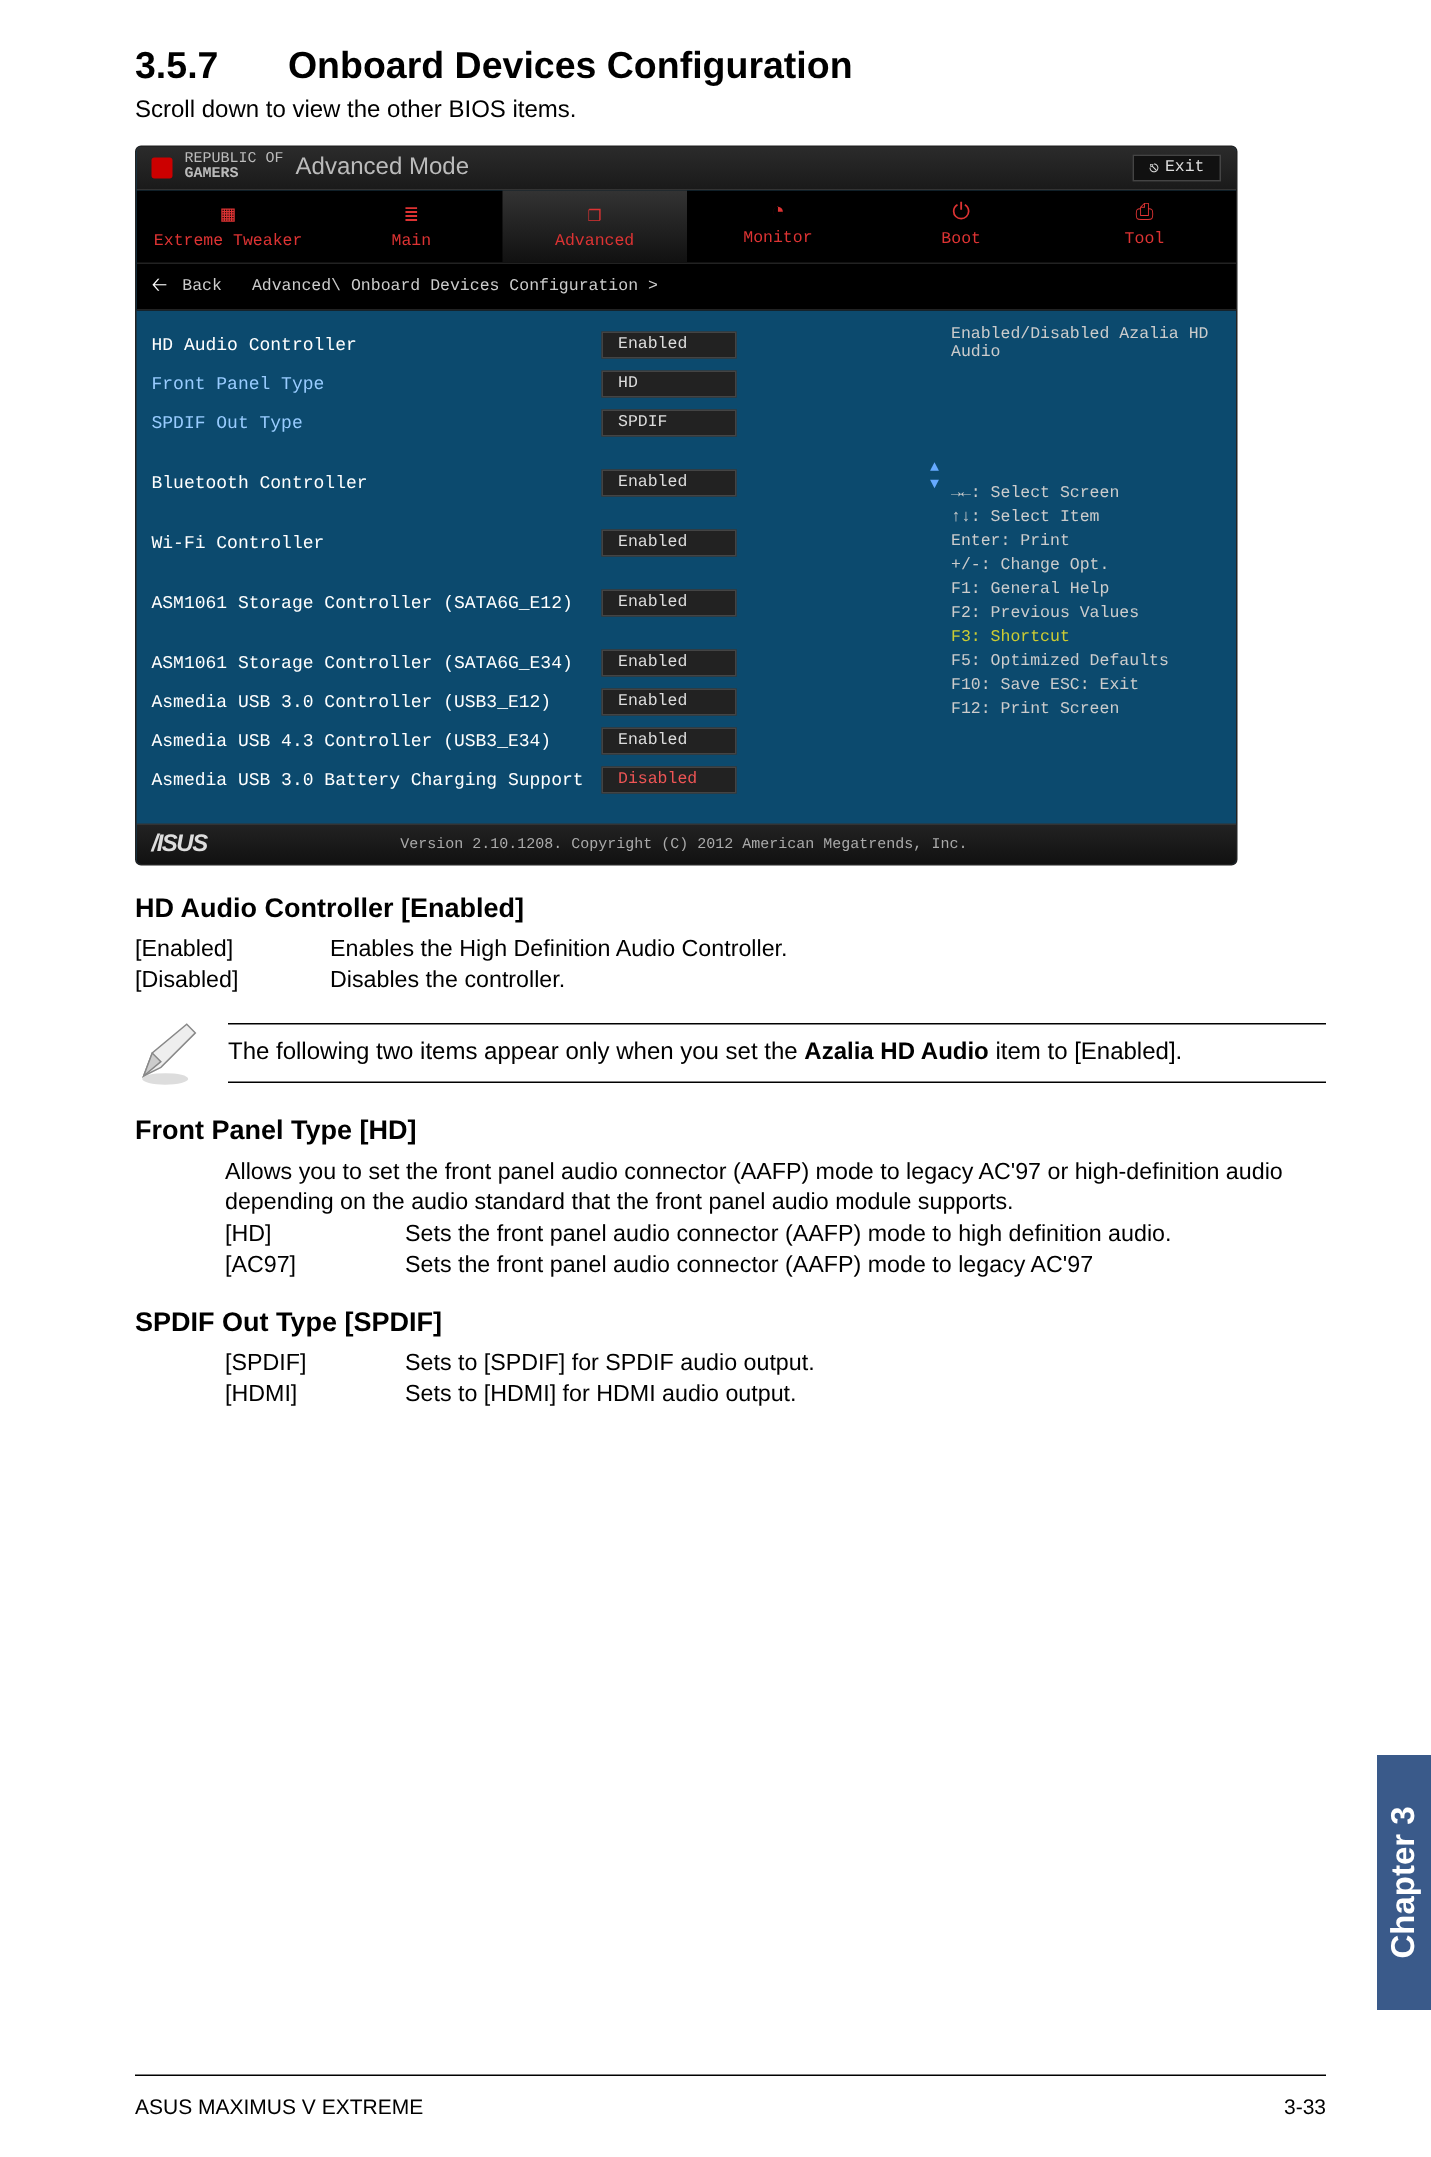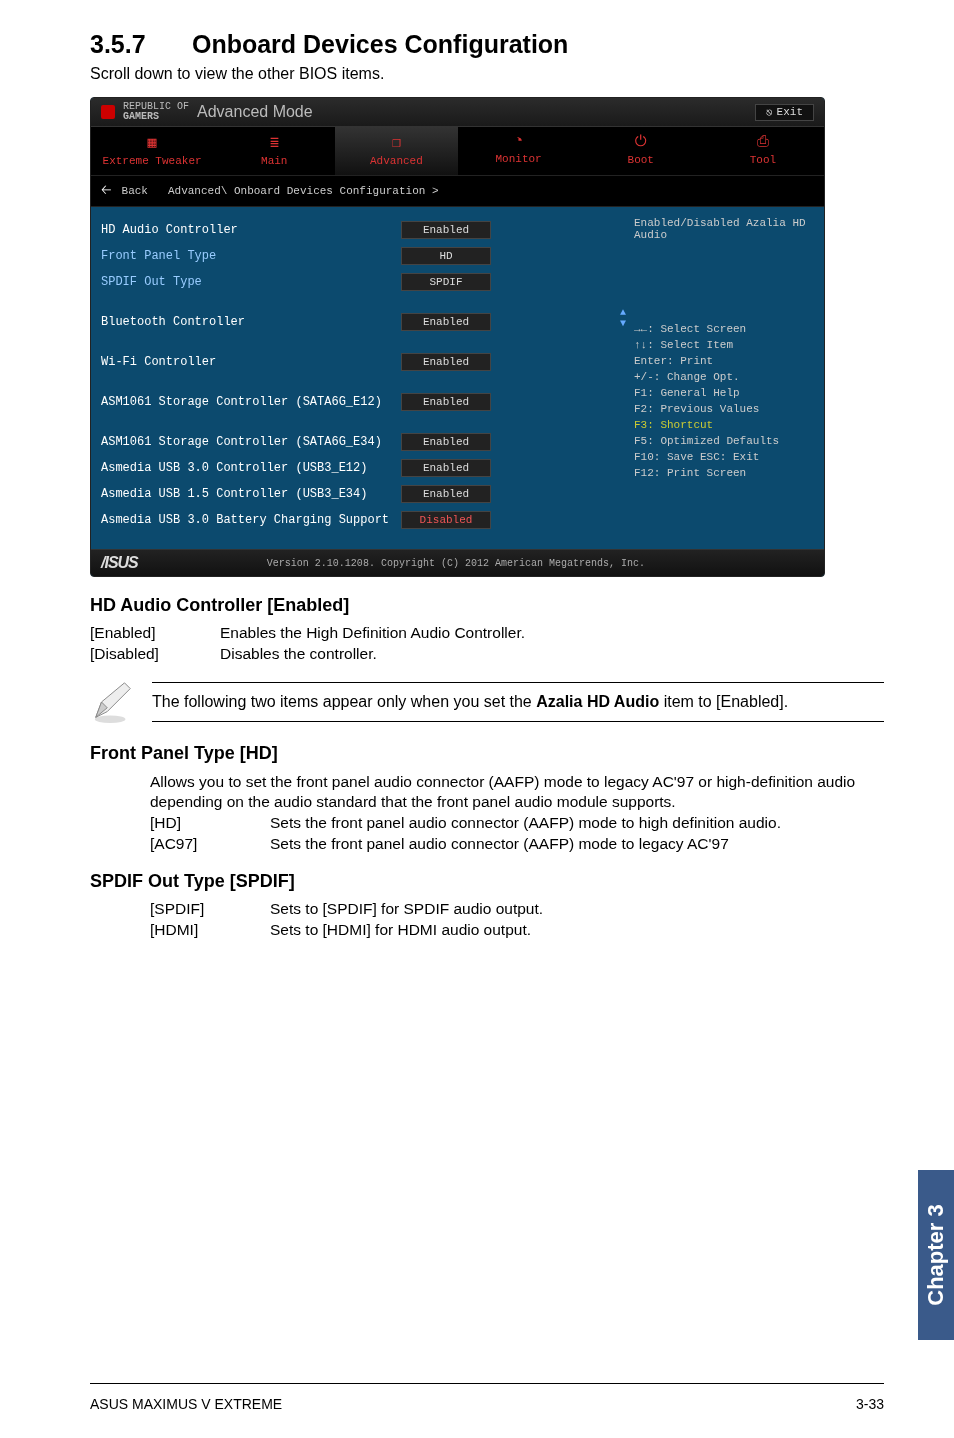--- a/index.html
+++ b/index.html
@@ -24,21 +24,21 @@
   .bios-body { display: flex; }
   .bios-left { flex: 1; padding: 10px 0 16px 10px; }
   .bios-right { width: 200px; padding: 10px 10px 16px 10px; position: relative; }
   .help-top { color: #ccc; font-size: 11px; margin-bottom: 80px; }
   .help-keys { color: #ccc; font-size: 11px; line-height: 16px; }
   .help-keys .y { color: #cc3; }
   .bios-row { display: flex; align-items: center; height: 26px; }
   .bios-row-gap { height: 14px; }
   .bios-label { width: 300px; color: #fff; font-size: 12px; }
   .bios-label-cyan { color: #9cf; }
-  .bios-val { min-width: 90px; padding: 2px 10px; background: #222; border: 1px solid #444; color: #ddd; text-align: center; font-size: 11px; }
+  .bios-val { min-width: 90px; padding: 2px 10px; background: #222; border: 1px solid #444; color: #ddd; text-align: left; font-size: 11px; }
   .bios-val-red { color: #e55; font-family: Liberation Mono, monospace; }
   .scroll-ind { position: absolute; right: -2px; top: 100px; color: #6af; font-size: 10px; }
   .bios-footer { background: linear-gradient(#222,#111); padding: 4px 10px; display: flex; justify-content: space-between; align-items: center; font-size: 10px; color: #aaa; border-top: 1px solid #333; }
   .asus-logo { font-family: Arial; font-weight: bold; font-style: italic; color: #ddd; font-size: 16px; letter-spacing: -1px; }
   h3.item { font-size: 18px; font-weight: bold; margin-top: 18px; margin-bottom: 8px; }
   .optrow { display: flex; font-size: 15.5px; margin-bottom: 3px; }
   .optkey { width: 130px; }
   .indent { padding-left: 60px; }
   .note-split { display: flex; align-items: center; gap: 16px; margin: 16px 0 10px; }
   .note-icon { width: 46px; height: 46px; flex-shrink: 0; }
@@ -124,21 +124,21 @@
           <div class="bios-row-gap"></div>
           <div class="bios-row">
             <div class="bios-label">ASM1061 Storage Controller (SATA6G_E34)</div>
             <div class="bios-val">Enabled</div>
           </div>
           <div class="bios-row">
             <div class="bios-label">Asmedia USB 3.0 Controller (USB3_E12)</div>
             <div class="bios-val">Enabled</div>
           </div>
           <div class="bios-row">
-            <div class="bios-label">Asmedia USB 1.5 Controller (USB3_E34)</div>
+            <div class="bios-label">Asmedia USB 4.3 Controller (USB3_E34)</div>
             <div class="bios-val">Enabled</div>
           </div>
           <div class="bios-row">
             <div class="bios-label">Asmedia USB 3.0 Battery Charging Support</div>
             <div class="bios-val bios-val-red">Disabled</div>
           </div>
         </div>
     <div class="bios-right">
       <div class="help-top">Enabled/Disabled Azalia HD Audio</div>
       <div class="help-keys" id="help-keys">

